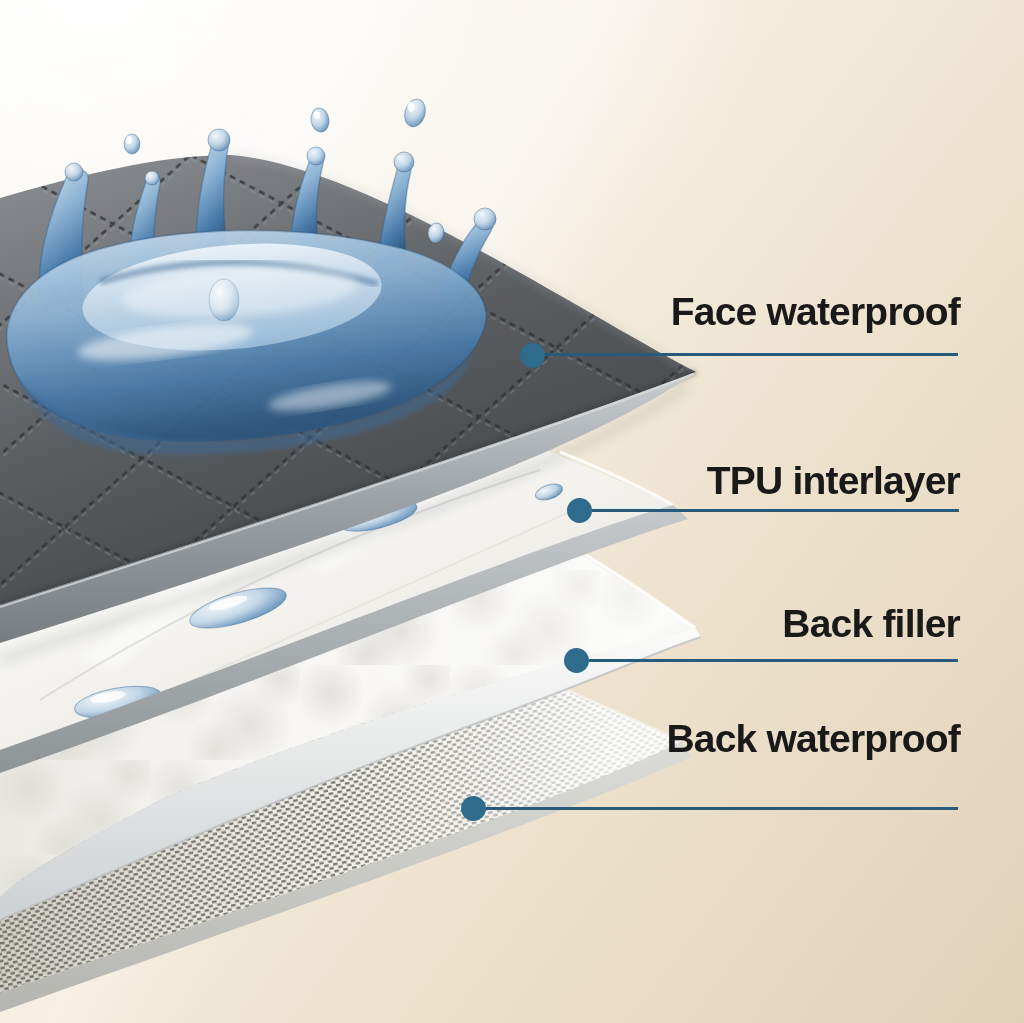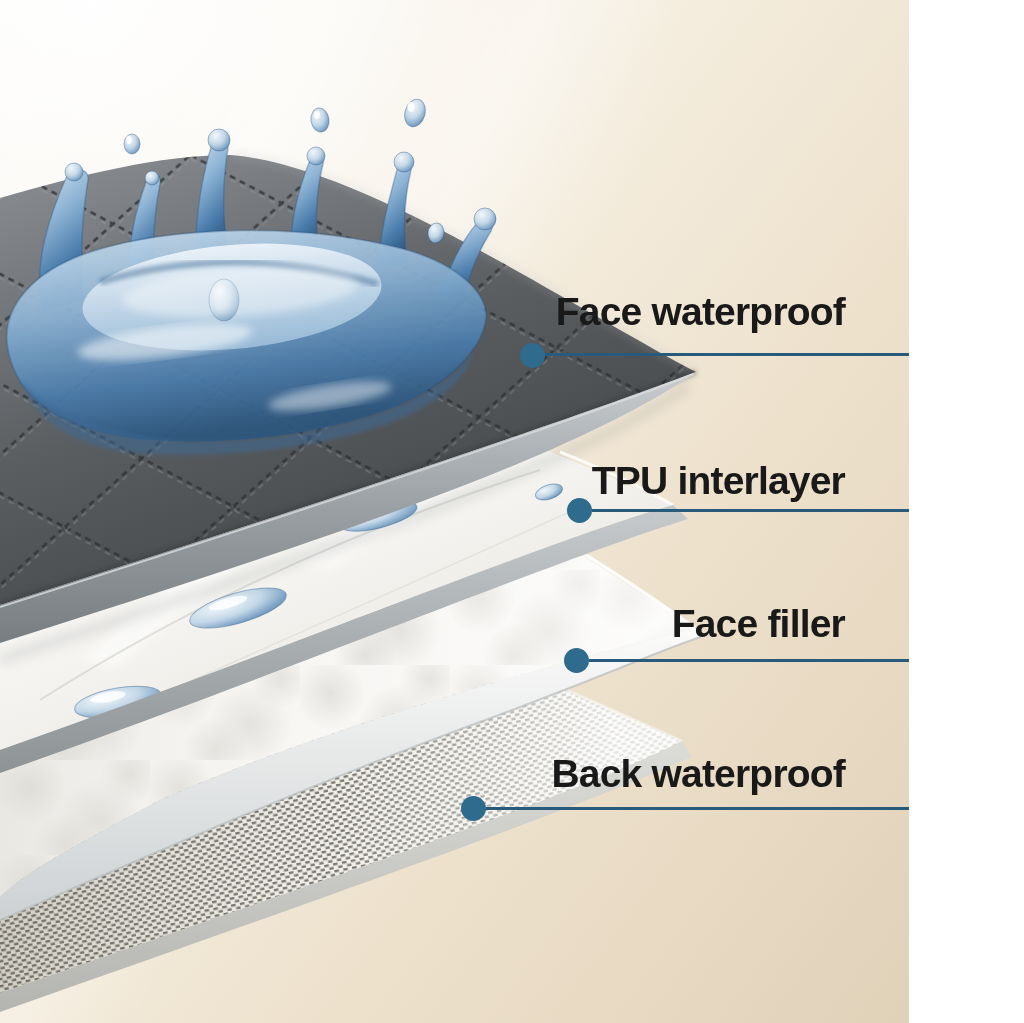--- a/index.html
+++ b/index.html
@@ -1,29 +1,29 @@
 <!DOCTYPE html>
 <html><head>
 <meta charset="utf-8">
 <style>
   html,body{margin:0;padding:0;background:#ffffff;}
   .stage{
-    position:relative;width:909px;height:1023px;overflow:hidden;
+    position:relative;width:1024px;height:1023px;overflow:hidden;
     font-family:"Liberation Sans",sans-serif;
     background:
       radial-gradient(120% 85% at 10% 0%, rgba(255,255,255,0.95), rgba(255,255,255,0) 55%),
       linear-gradient(118deg, rgba(255,255,255,0) 16%, rgba(255,255,255,0.38) 23%, rgba(255,255,255,0) 31%, rgba(255,255,255,0.28) 38%, rgba(255,255,255,0) 47%),
       linear-gradient(127deg, #faf8f4 0%, #f5eee0 38%, #ecdfc9 70%, #e0d1b9 100%);
   }
   svg.scene{position:absolute;left:0;top:0;}
   .label{
     position:absolute;right:64px;text-align:right;white-space:nowrap;
     font-weight:700;font-size:39px;line-height:46px;letter-spacing:-0.8px;color:#191919;
   }
-  .l-face{top:289px}.l-tpu{top:458px}.l-soft{top:601px}.l-back{top:751px}
+  .l-face{top:289px}.l-tpu{top:458px}.l-soft{top:601px}.l-back{top:716px}
   .cline{position:absolute;height:3px;background:#275a7b;}
   .ln-face{left:545px;top:353px;width:413px}
   .ln-tpu{left:592px;top:509px;width:367px}
   .ln-soft{left:589px;top:659px;width:369px}
   .ln-back{left:486px;top:807px;width:472px}
   .cdot{position:absolute;width:25px;height:25px;border-radius:50%;background:#2e6b8d;}
   .d-face{left:520px;top:343px}.d-tpu{left:567px;top:498px}
   .d-soft{left:564px;top:648px}.d-back{left:461px;top:796px}
 </style>
 </head>
@@ -202,19 +202,19 @@
   <div class="cdot d-face"></div>
   <div class="cline ln-face"></div>
   <div class="label l-face">Face waterproof</div>
 
   <div class="cdot d-tpu"></div>
   <div class="cline ln-tpu"></div>
   <div class="label l-tpu">TPU interlayer</div>
 
   <div class="cdot d-soft"></div>
   <div class="cline ln-soft"></div>
-  <div class="label l-soft">Face filler</div>
+  <div class="label l-soft">Back filler</div>
 
   <div class="cdot d-back"></div>
   <div class="cline ln-back"></div>
   <div class="label l-back">Back waterproof</div>
 
 </div>
 
 </body></html>

